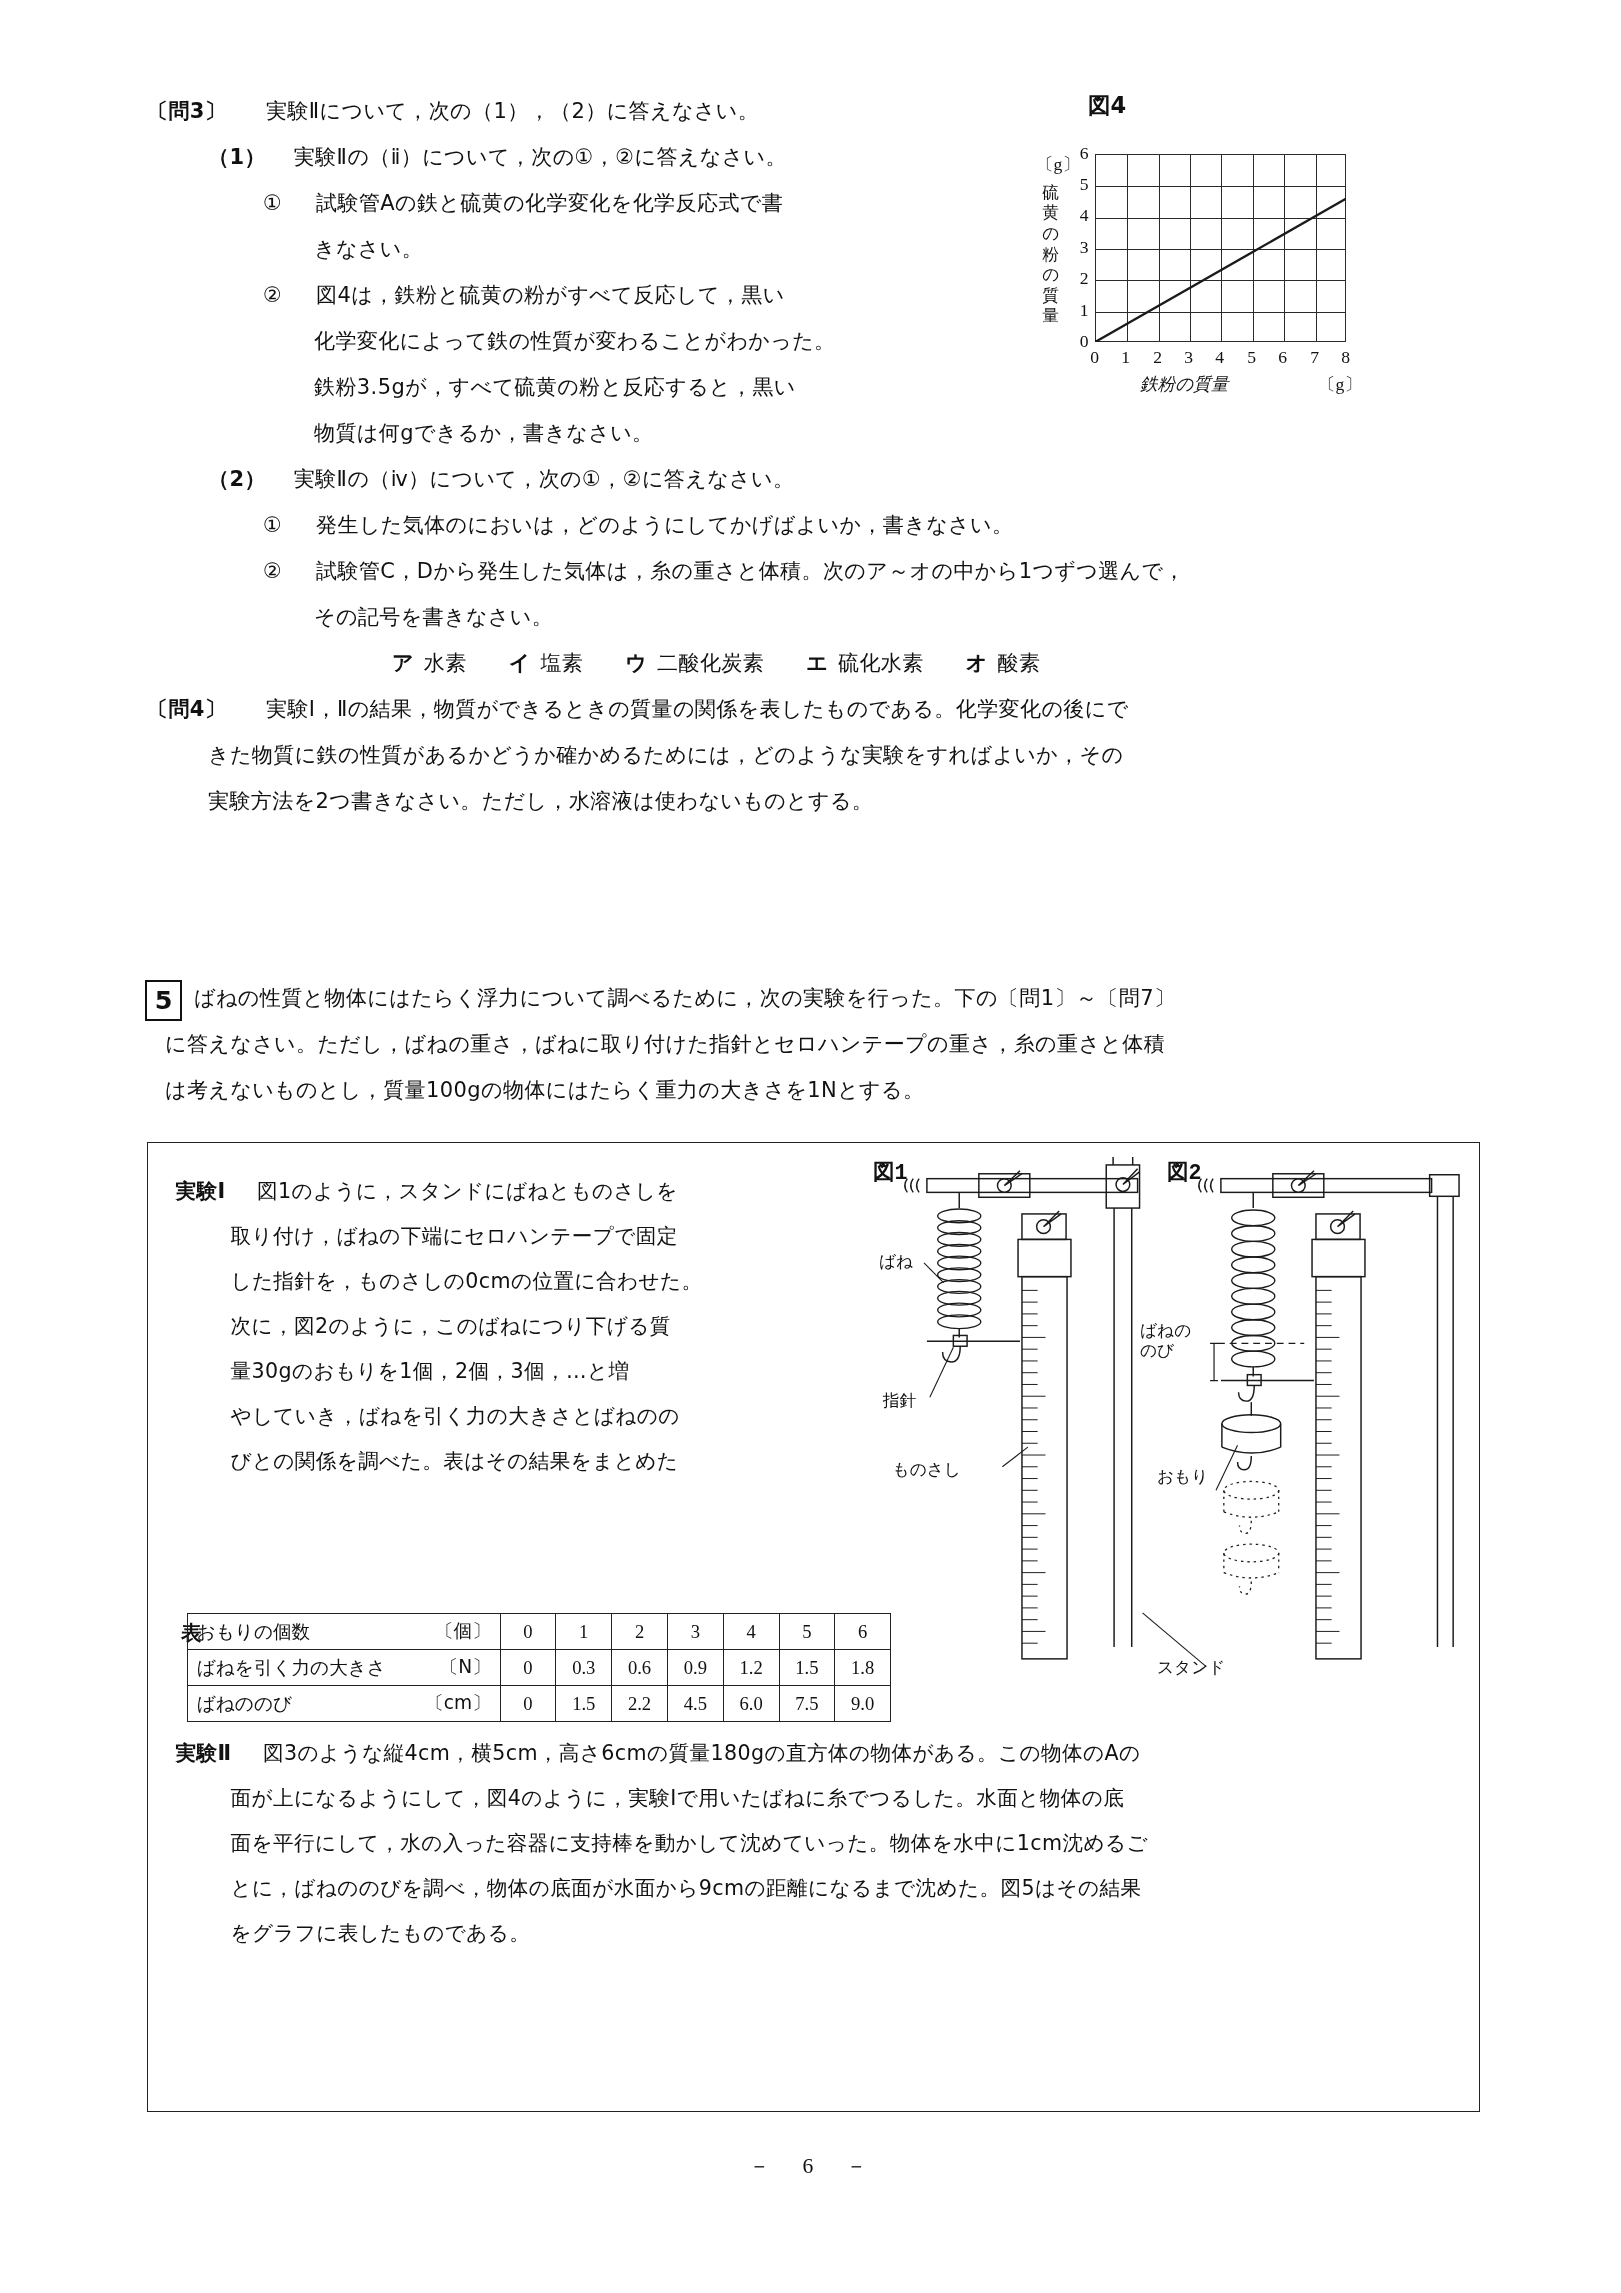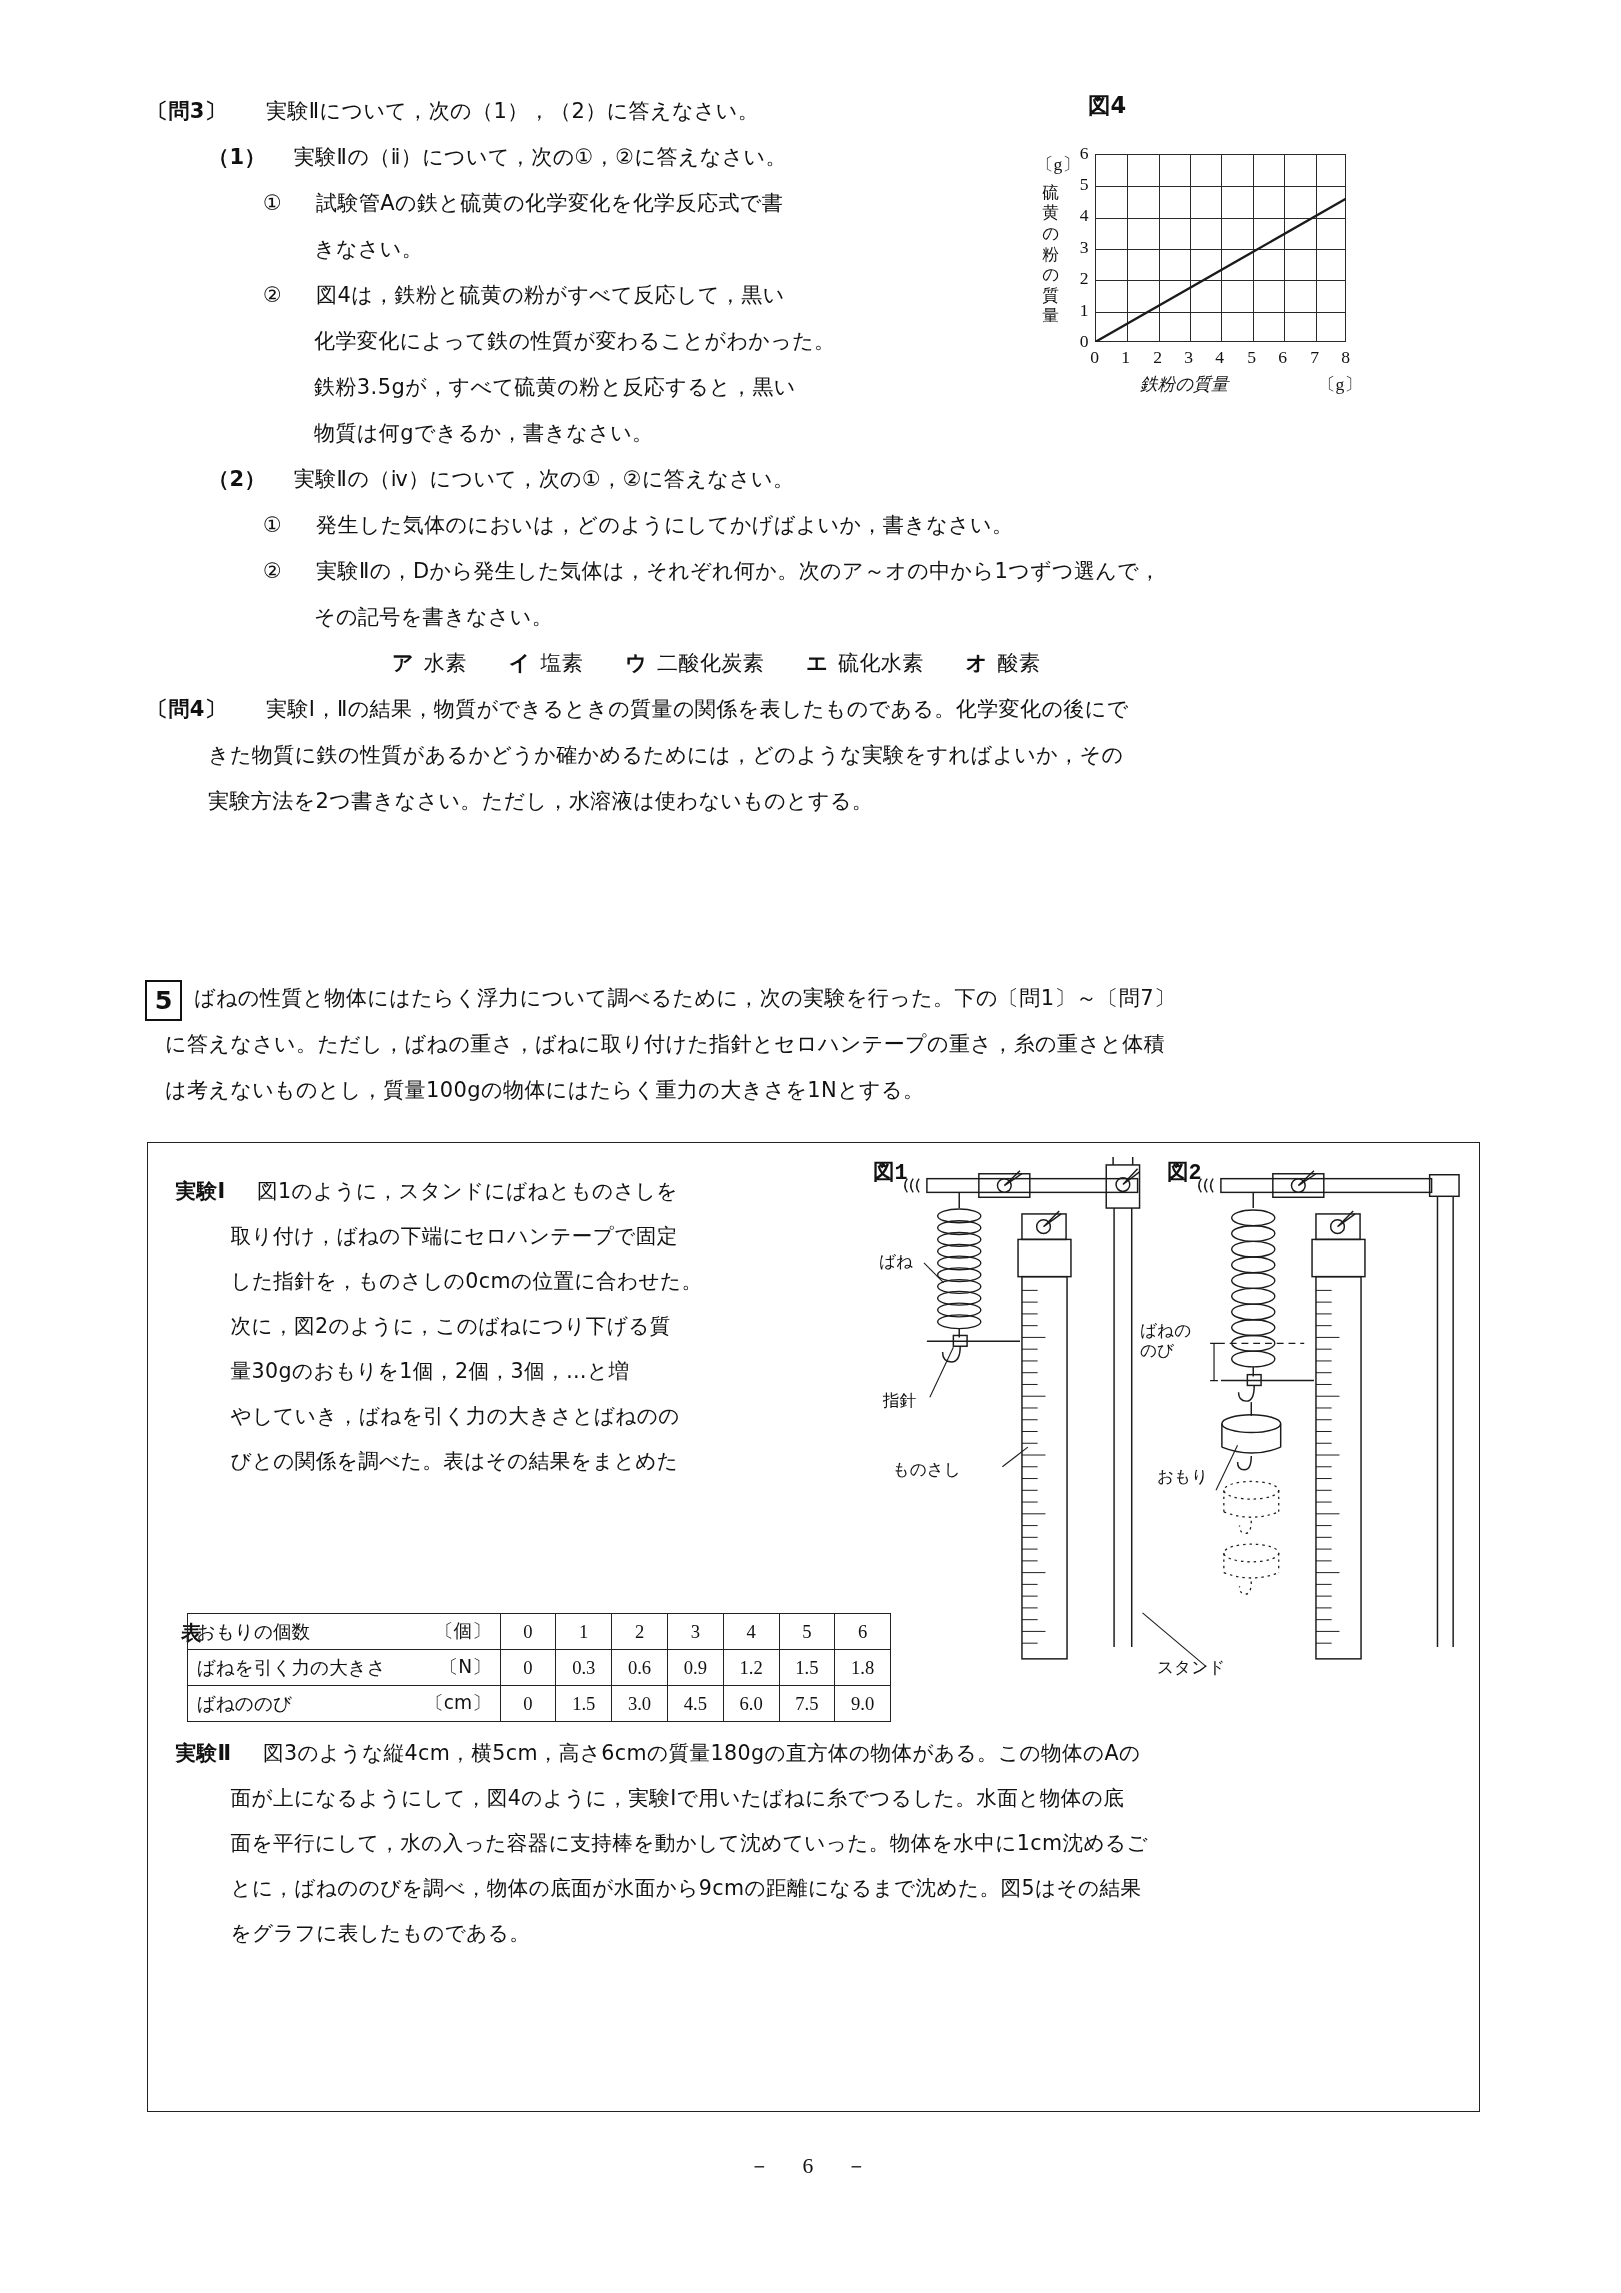--- a/index.html
+++ b/index.html
@@ -312,21 +312,21 @@
 
     <div class="row line ind-2">
       <span>①</span>
       <span style="display:inline-block;width:19.6px"></span>
       <span>発生した気体のにおいは，どのようにしてかげばよいか，書きなさい。</span>
     </div>
 
     <div class="row line ind-2">
       <span>②</span>
       <span style="display:inline-block;width:19.6px"></span>
-      <span>実験Ⅱの，Dから発生した気体は，それぞれ何か。次のア～オの中から1つずつ選んで，</span>
+      <span>試験管C，Dから発生した気体は，糸の重さと体積。次のア～オの中から1つずつ選んで，</span>
     </div>
     <div class="row line ind-3">
       <span>その記号を書きなさい。</span>
     </div>
 
     <div class="row line choices">
       <span class="ch">
         <span class="mk">ア</span><span>水素</span>
       </span>
       <span class="ch">
@@ -468,21 +468,21 @@
         <td class="val">1.5</td>
         <td class="val">1.8</td>
       </tr>
       <tr>
         <td class="rowhead">
           <span>ばねののび</span>
           <span class="unit">〔cm〕</span>
         </td>
         <td class="val">0</td>
         <td class="val">1.5</td>
-        <td class="val">3.0</td>
+        <td class="val">2.2</td>
         <td class="val">4.5</td>
         <td class="val">6.0</td>
         <td class="val">7.5</td>
         <td class="val">9.0</td>
       </tr>
     </tbody>
       </table>
 
     <div class="exp2 jp">
       <div class="line">

